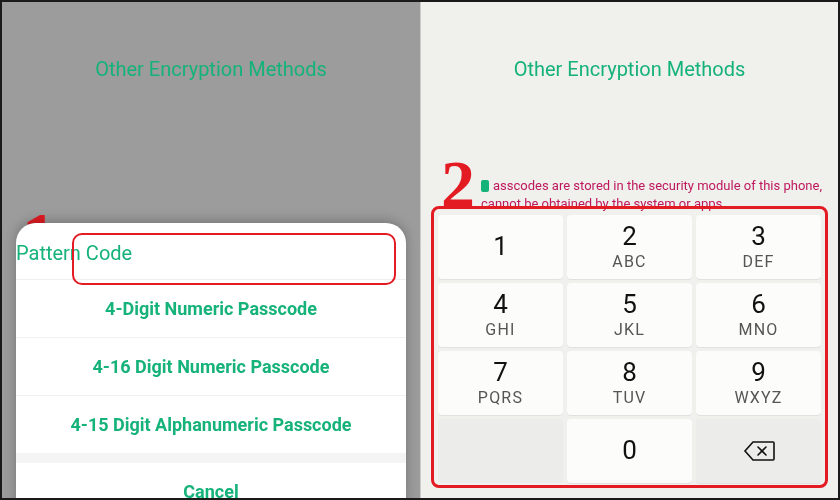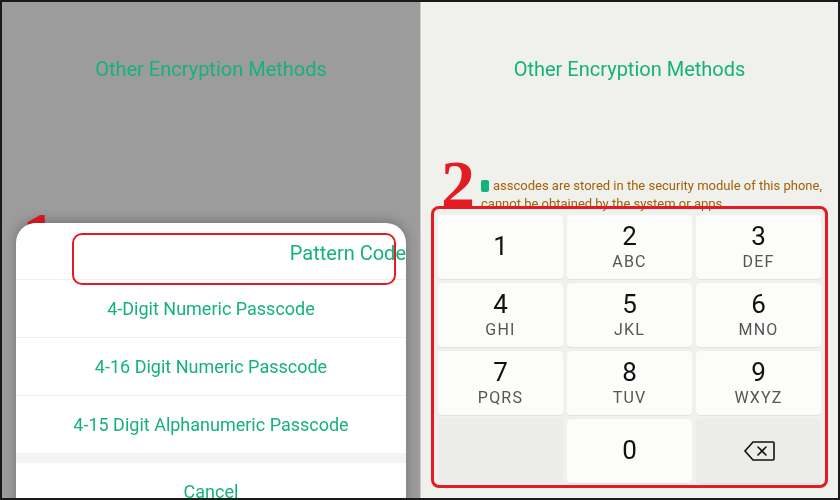--- a/index.html
+++ b/index.html
@@ -6,34 +6,34 @@
   html, body { width: 840px; height: 500px; overflow: hidden; font-family: -apple-system, BlinkMacSystemFont, "Segoe UI", Roboto, Arial, sans-serif; }
   body { display: flex; border: 2px solid #1a1a1a; background: #fff; }
   .pane { position: relative; height: 100%; }
   .pane-left { width: 50%; background: #9c9c9c; }
   .pane-right { width: 50%; background: #f0f0ed; border-left: 1px solid #ccc; }
   .title-area { width: 100%; text-align: center; padding-top: 55px; }
   .title-text { color: #15b27a; font-size: 20px; }
   .step-badge { position: absolute; font-family: Georgia, "Times New Roman", serif; font-weight: 700; color: #e31b23; font-size: 68px; line-height: 1; }
   .step-left { left: 20px; top: 200px; }
   .step-right { left: 20px; top: 148px; }
-  .info-text { position: absolute; left: 60px; top: 175px; right: 12px; color: #a16207; font-size: 13px; line-height: 1.35; }
+  .info-text { position: absolute; left: 60px; top: 175px; right: 12px; color: #be185d; font-size: 13px; line-height: 1.35; }
   .info-text:before { content: ""; display: inline-block; width: 8px; height: 12px; background: #15b27a; border-radius: 2px; margin-right: 4px; vertical-align: -2px; }
 
   
   .sheet {
     position: absolute; left: 14px; right: 14px; bottom: -22px;
     background: #fff; border-radius: 20px;
     box-shadow: 0 -2px 12px rgba(0,0,0,0.25);
     overflow: hidden;
   }
-  .sheet-header { text-align: right; padding: 18px 0 14px 0; color: #15b27a; font-size: 20px; }
+  .sheet-header { text-align: left; padding: 18px 0 14px 0; color: #15b27a; font-size: 20px; }
   .sheet-item {
     text-align: center; padding: 18px 0; color: #15b27a; font-size: 18px;
-    border-top: 1px solid #f0f0f0; cursor: pointer;
+    border-top: 1px solid #f0f0f0; cursor: pointer; font-weight: bold;
   }
   .sheet-item:first-of-type { border-top: none; }
   .sheet-cancel { border-top: 10px solid #f4f4f4; }
   .highlight-box {
     position: absolute; left: 70px; right: 24px; top: 231px; height: 52px;
     border: 2.5px solid #e31b23; border-radius: 10px; pointer-events: none;
   }
 
   
   .keypad-wrap {

